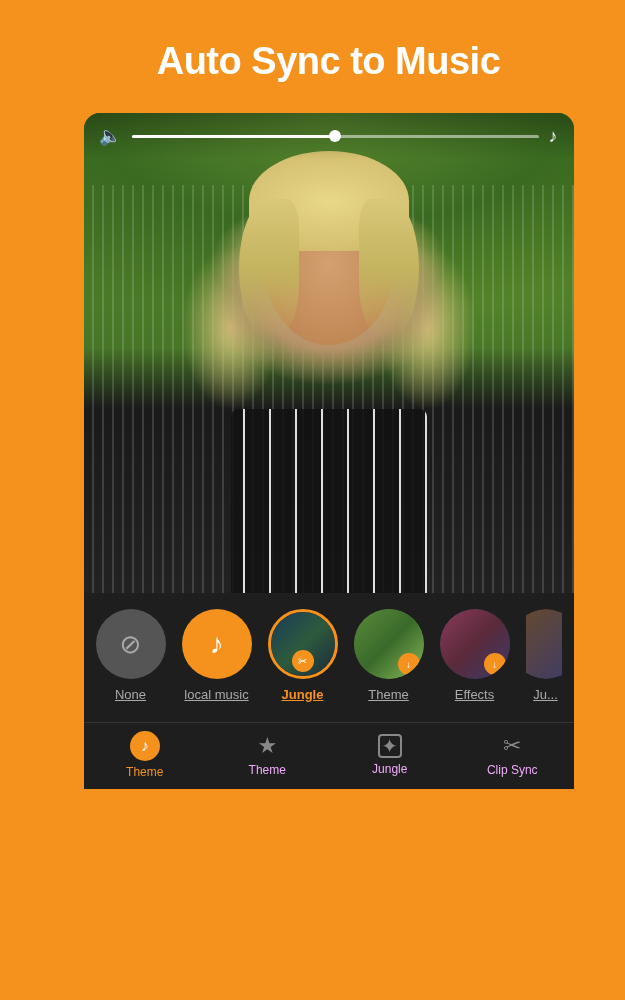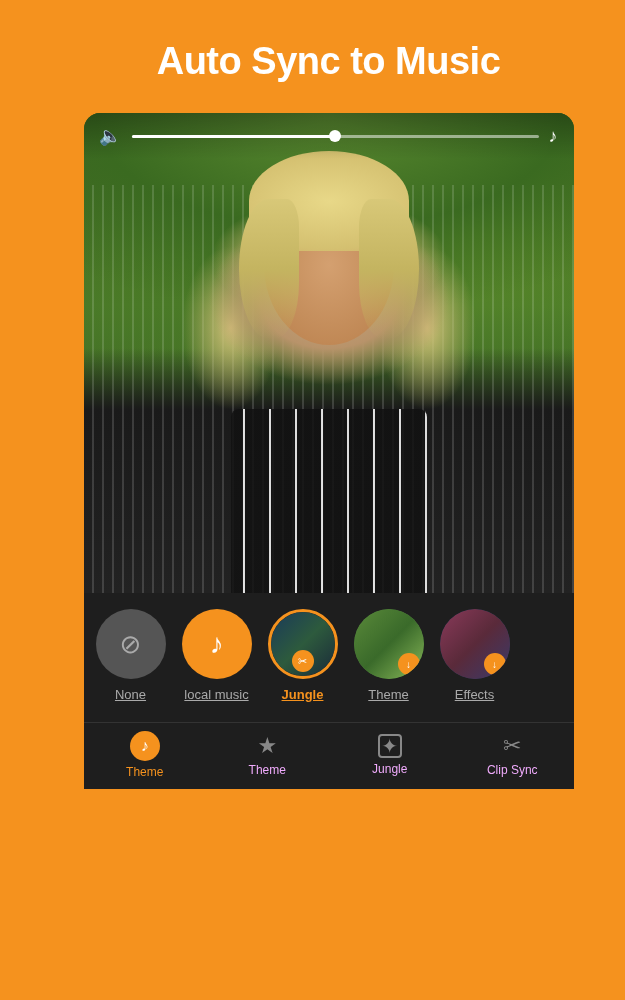--- a/index.html
+++ b/index.html
@@ -379,20 +379,26 @@
         <div class="track-item">
           <div class="track-circle cruisin-circle" style="position:relative; padding:0;">
             <div class="cruisin-img"></div>
             <div class="download-badge">
               <span style="font-size:10px;">↓</span>
             </div>
           </div>
           <span class="track-label">Effects</span>
         </div>
 
+        <div class="track-item" style="min-width:40px; overflow:hidden;">
+          <div class="track-circle" style="position:relative; padding:0; width:70px; height:70px; border-radius:50%; overflow:hidden;">
+            <div class="ju-img"></div>
+          </div>
+          <span class="track-label">Ju...</span>
+        </div>
 
       </div>
     </div>
 
     <div class="bottom-nav">
 
       <div class="nav-item">
         <div style="position:relative;">
           <div style="width:30px; height:30px; background:#F5921E; border-radius:50%; display:flex; align-items:center; justify-content:center;">
             <span style="color:#fff; font-size:16px;">♪</span>

